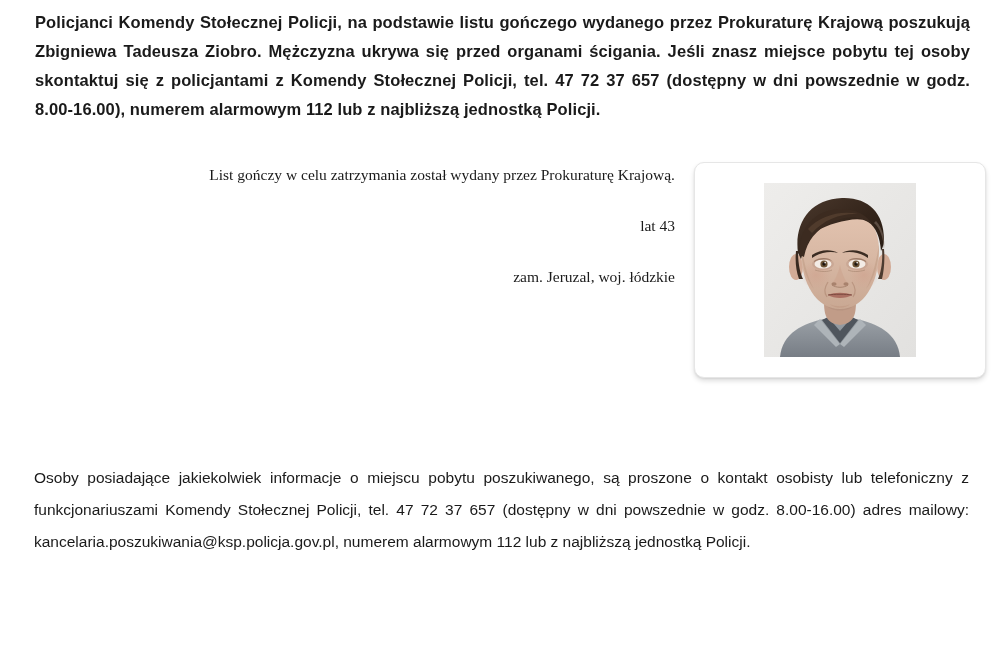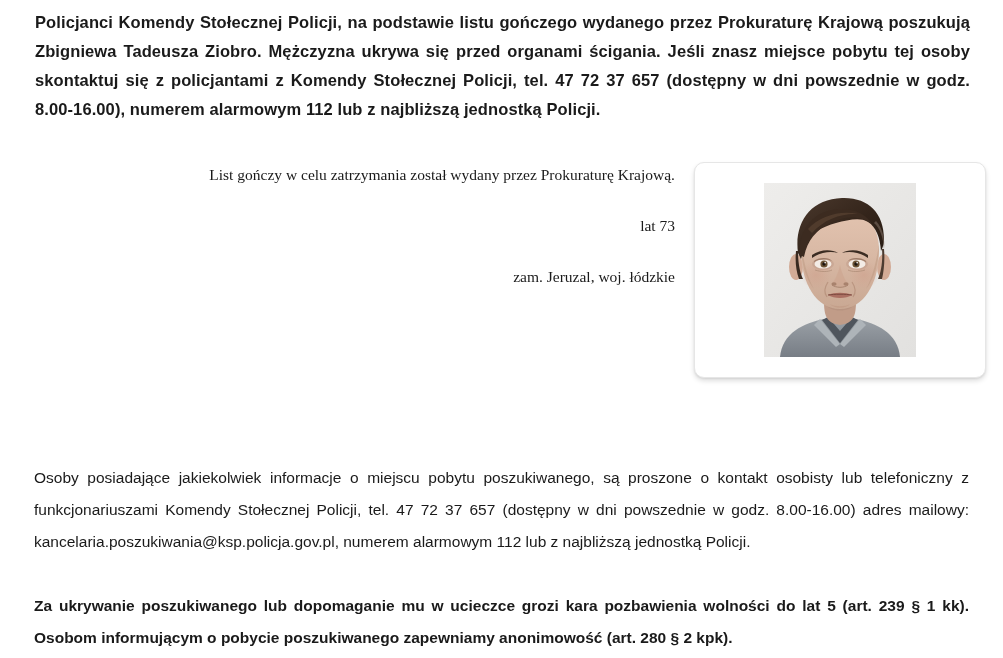--- a/index.html
+++ b/index.html
@@ -109,37 +109,34 @@
 
   <div class="body-col">
 
     <p class="para">
       <span>List gończy w celu zatrzymania został wydany przez Prokuraturę Krajową.</span>
     </p>
 
 
 
     <p class="para">
-      <span>lat 73</span>
+      <span>lat 43</span>
     </p>
 
     <p class="para">
       <span>zam. Jeruzal, woj. łódzkie</span>
     </p>
 
 
   </div>
 
   <div class="wide-para" id="contact-paragraph">
     <span>Osoby posiadające jakiekolwiek informacje o miejscu pobytu poszukiwanego, są proszone o kontakt osobisty lub telefoniczny z funkcjonariuszami Komendy Stołecznej Policji,  tel. 47 72 37 657 (dostępny w dni powszednie w godz. 8.00-16.00) adres mailowy: kancelaria.poszukiwania@ksp.policja.gov.pl, numerem alarmowym 112 lub z najbliższą jednostką Policji.</span>
   </div>
 
-  <div class="wide-para" id="warning-paragraph">
-    <span>Za ukrywanie poszukiwanego lub dopomaganie mu w ucieczce grozi kara pozbawienia wolności do lat 5 (art. 239 § 1 kk). Osobom informującym o pobycie poszukiwanego zapewniamy anonimowość (art. 280 § 2 kpk).</span>
-  </div>
 
   <div class="photo-card">
     <div class="photo-frame">
       <svg class="portrait-svg" viewBox="0 0 152 174" preserveAspectRatio="xMidYMid slice">
         <defs>
           <linearGradient id="bgGrad" x1="0" y1="0" x2="1" y2="1">
             <stop offset="0%" stop-color="#eeedeb"></stop>
             <stop offset="100%" stop-color="#e2e1df"></stop>
           </linearGradient>
           <linearGradient id="skinGrad" x1="0" y1="0" x2="0" y2="1">

